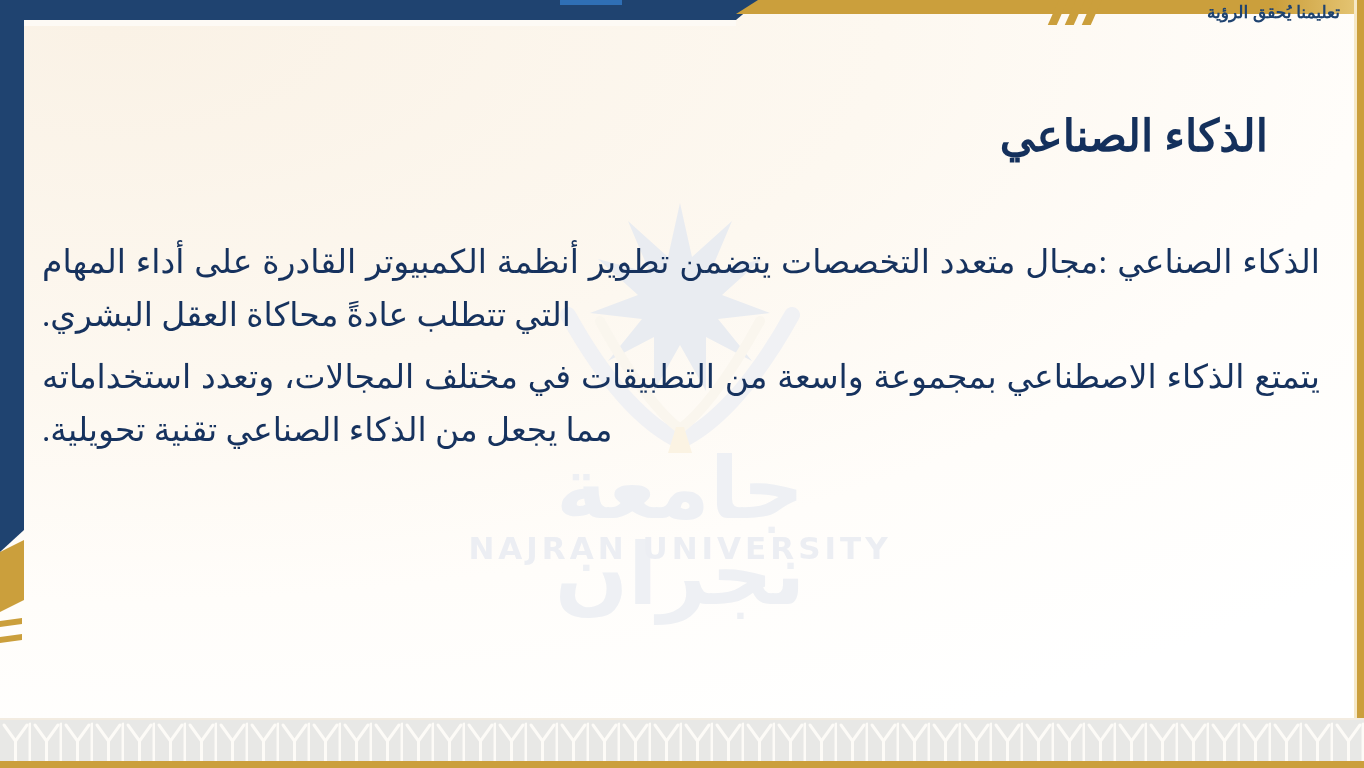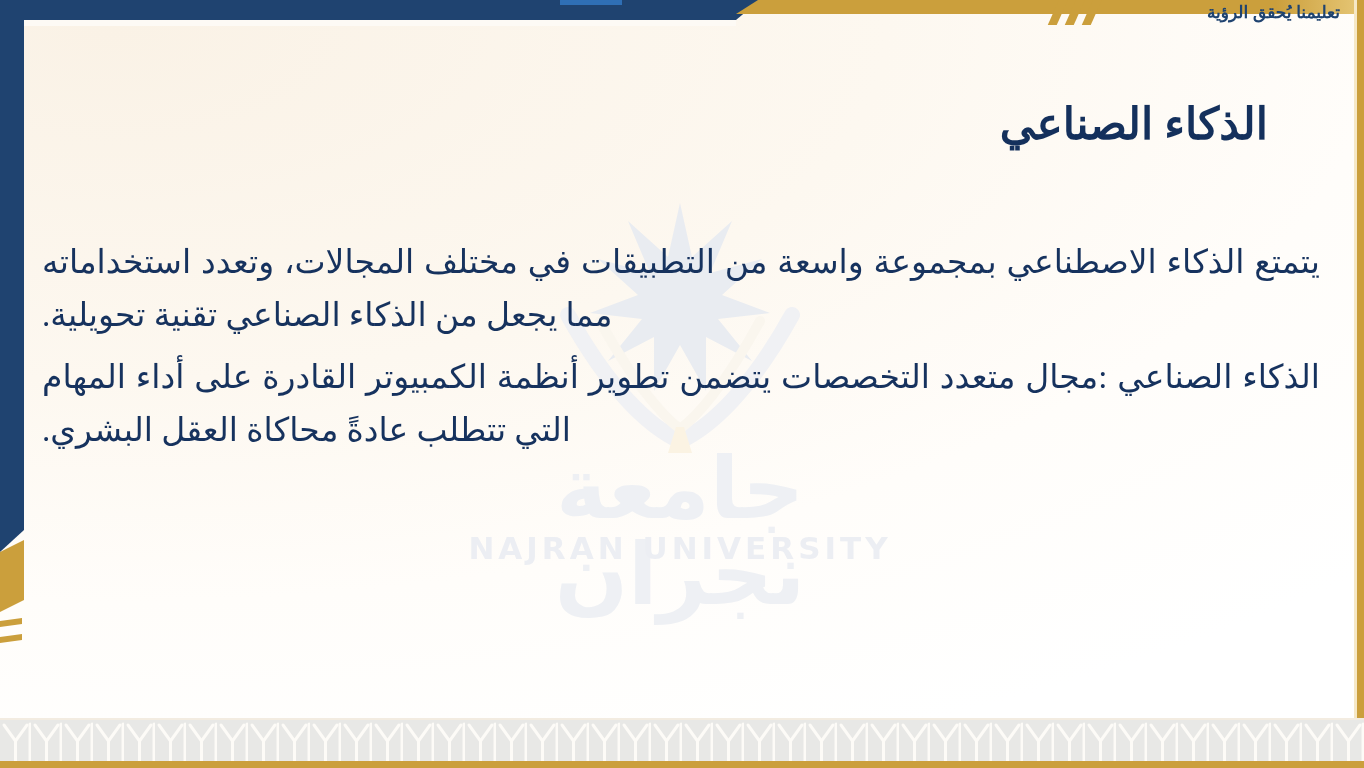--- a/index.html
+++ b/index.html
@@ -173,21 +173,21 @@
     font-weight: bold;
     color: #eceef3;
     letter-spacing: 4px;
     line-height: 1;
   }
 
   
   .title {
     position: absolute;
     right: 96px;
-    top: 68px;
+    top: 80px;
     width: 700px;
     text-align: right;
     direction: rtl;
     font-family: "Liberation Serif", "DejaVu Serif", serif;
     font-size: 44px;
     font-weight: bold;
     color: #14305c;
     line-height: 1.25;
   }
 
@@ -278,22 +278,22 @@
   <div class="left-gold-slash s2"></div>
 
   <div class="frame-right-inner"></div>
   <div class="frame-right"></div>
 
   <div class="tagline">تعليمنا يُحقق الرؤية</div>
 
   <h1 class="title">الذكاء الصناعي</h1>
 
   <div class="body-block">
+    <p>الذكاء الصناعي :مجال متعدد التخصصات يتضمن تطوير أنظمة الكمبيوتر القادرة على أداء المهام التي تتطلب عادةً محاكاة العقل البشري.</p>
     <p>يتمتع الذكاء الاصطناعي بمجموعة واسعة من التطبيقات في مختلف المجالات، وتعدد استخداماته مما يجعل من الذكاء الصناعي  تقنية تحويلية.</p>
-    <p>الذكاء الصناعي :مجال متعدد التخصصات يتضمن تطوير أنظمة الكمبيوتر القادرة على أداء المهام التي تتطلب عادةً محاكاة العقل البشري.</p>
   </div>
 
   <div class="bottom-band-top-edge"></div>
   <div class="bottom-band">
     <svg width="1364" height="41" viewBox="0 0 1364 41">
       <defs>
         <pattern id="branch" x="0" y="0" width="31" height="41" patternUnits="userSpaceOnUse">
           <rect x="0" y="0" width="31" height="41" fill="#e8e8e6"></rect>
           <g stroke="#fdfbf7" stroke-width="3" fill="none" stroke-linecap="round">
             <path d="M15.5 41 L15.5 20"></path>

